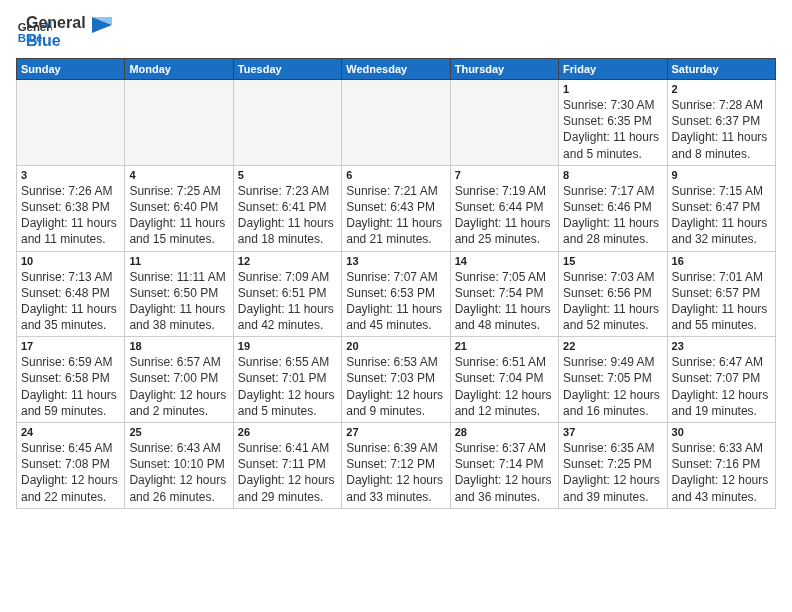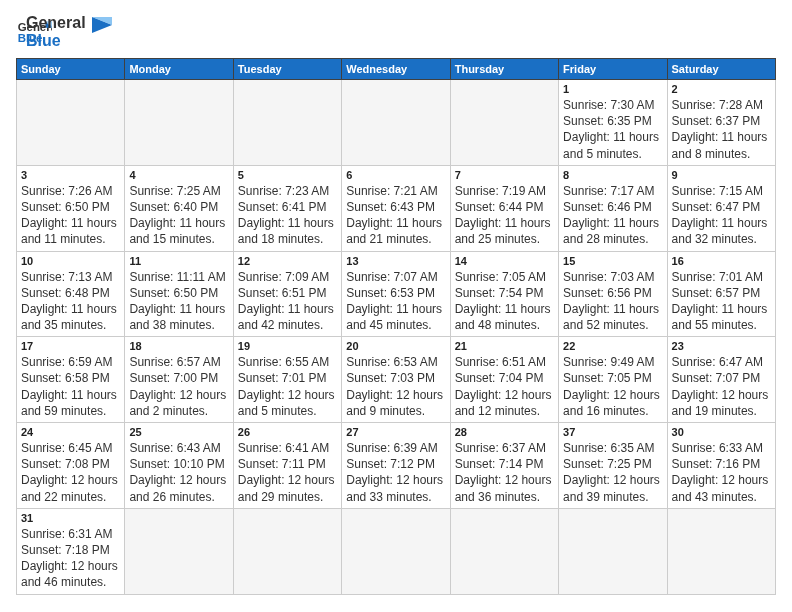--- a/index.html
+++ b/index.html
@@ -142,21 +142,21 @@
             <div class="day-info">Sunrise: 7:28 AM
 Sunset: 6:37 PM
 Daylight: 11 hours
 and 8 minutes.</div>
           </td>
         </tr>
         <tr>
           <td>
             <div class="day-num">3</div>
             <div class="day-info">Sunrise: 7:26 AM
-Sunset: 6:50 PM
+Sunset: 6:38 PM
 Daylight: 11 hours
 and 11 minutes.</div>
           </td>
           <td>
             <div class="day-num">4</div>
             <div class="day-info">Sunrise: 7:25 AM
 Sunset: 6:40 PM
 Daylight: 11 hours
 and 15 minutes.</div>
           </td>
@@ -341,31 +341,16 @@
 Daylight: 12 hours
 and 39 minutes.</div>
           </td>
           <td>
             <div class="day-num">30</div>
             <div class="day-info">Sunrise: 6:33 AM
 Sunset: 7:16 PM
 Daylight: 12 hours
 and 43 minutes.</div>
           </td>
-        </tr>
-        <tr>
-          <td class="last-row">
-            <div class="day-num">31</div>
-            <div class="day-info">Sunrise: 6:31 AM
-Sunset: 7:18 PM
-Daylight: 12 hours
-and 46 minutes.</div>
-          </td>
-          <td class="empty last-row"></td>
-          <td class="empty last-row"></td>
-          <td class="empty last-row"></td>
-          <td class="empty last-row"></td>
-          <td class="empty last-row"></td>
-          <td class="empty last-row"></td>
         </tr>
       </tbody>
   </table>
 </div>
 
 </body></html>

